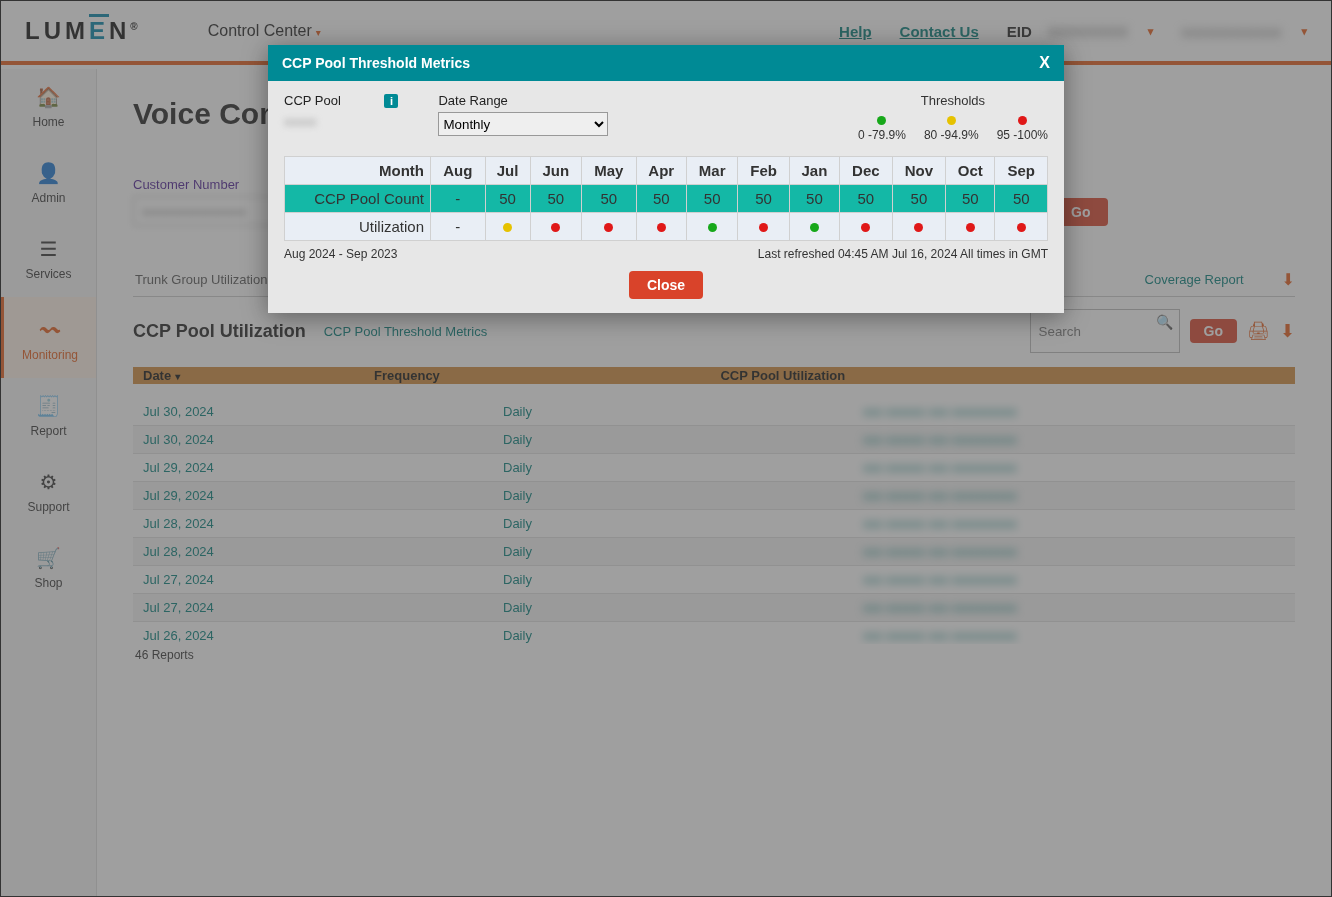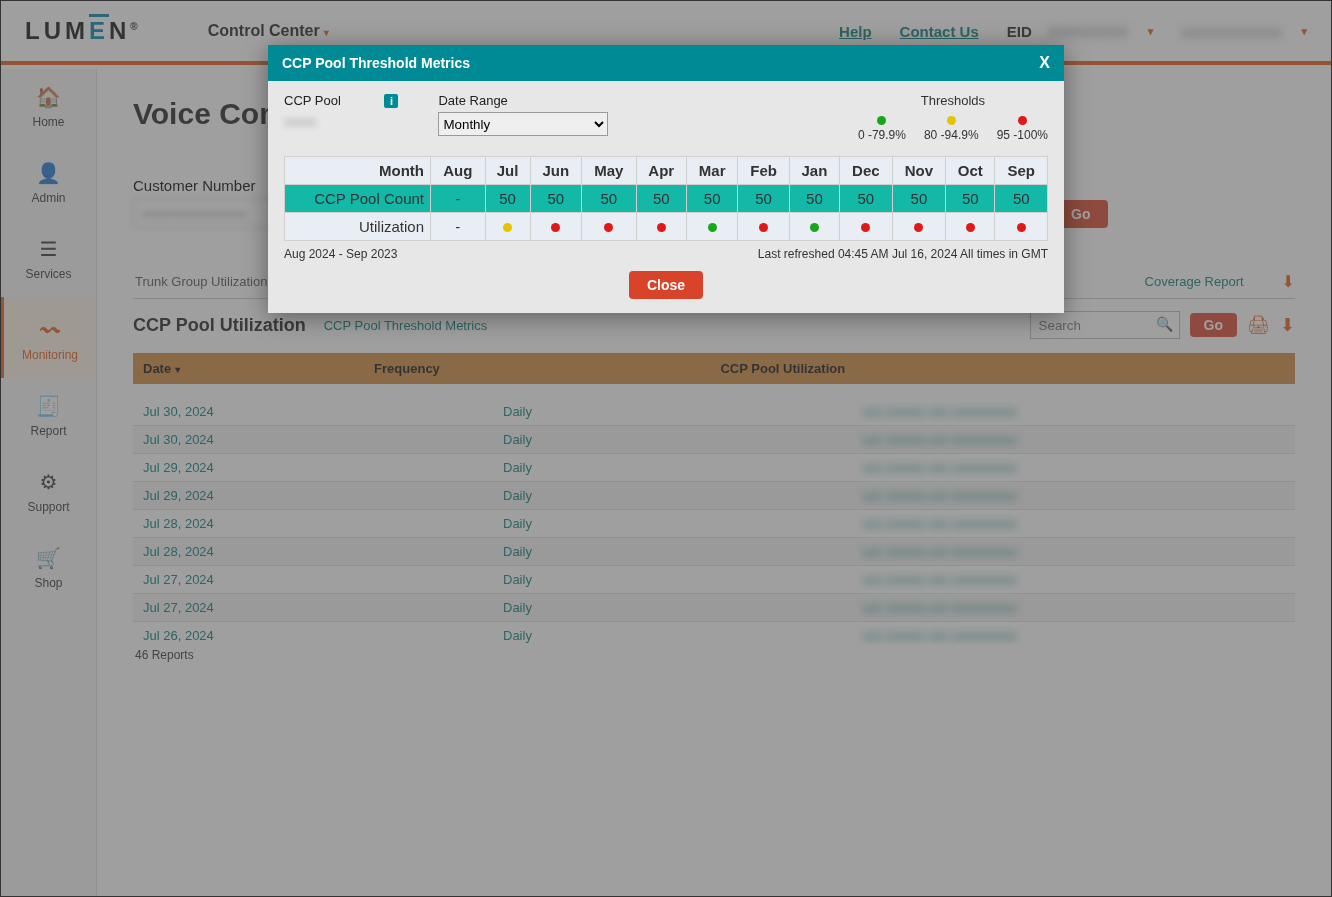--- a/index.html
+++ b/index.html
@@ -27,21 +27,21 @@
     font-family: "Arial Black", Arial, sans-serif;
     font-weight: 900;
     font-size: 24px;
     letter-spacing: 4px;
     color: #111;
   }
   .logo .bar { color: #0083a8; border-top: 3px solid #0083a8; padding-top:0; }
   .logo sup { font-size: 10px; vertical-align: super; letter-spacing:0;}
   .cc-dropdown {
     margin-left: 70px;
-    font-weight: bold;
+    font-weight: normal;
     font-size: 16px;
     color: #222;
     cursor: pointer;
   }
   .top-right { margin-left: auto; display: flex; align-items: center; gap: 28px; font-size: 15px; }
   .top-link { color: #007e7a; text-decoration: underline; font-weight: bold; cursor: pointer;}
   .eid { color: #222; font-weight: bold; display:flex; align-items:center; gap:16px;}
   .blurred { filter: blur(4px); color: #999; }
   .chev { font-size: 11px; color: #e65c1a; margin-left:4px;}
   
@@ -65,21 +65,21 @@
   
   .main {
     position: absolute;
     top: 68px; left: 96px; right: 0; bottom: 0;
     padding: 28px 36px;
     background: #fff;
     overflow: hidden;
   }
   h1.page-title { font-size: 30px; font-weight: bold; color: #222; margin-bottom: 18px;}
   .filter-row { display:flex; align-items:flex-end; gap: 30px; margin-top: 46px;}
-  .filter-group label { display:block; font-size:15px; color:#000000; margin-bottom:4px;}
+  .filter-group label { display:block; font-size:13px; color:#4c1d95; margin-bottom:4px;}
   .filter-group input, .filter-group select {
     height: 30px; border:1px solid #bbb; padding: 0 8px; font-size:13px; width: 260px; background:#fff;
   }
   .btn {
     background: #d9432a; color: #fff; border:none; border-radius:4px;
     padding: 6px 18px; font-size:14px; cursor:pointer; font-weight:bold;
   }
   .tabs {
     margin-top: 36px;
     display: flex; gap: 28px;
@@ -89,29 +89,29 @@
   }
   .tab { padding: 8px 2px; color:#555; cursor:pointer; }
   .tab.active { color: #e65c1a; border-bottom: 3px solid #e65c1a; font-weight: 500;}
   .tabs .spacer { flex: 1;}
   .coverage { color: #007e7a; cursor:pointer; }
   .dl-icon { color:#e65c1a; margin-left:10px; font-size:16px;}
   .section-hdr { display:flex; align-items:center; gap:18px; margin-top:12px; }
   .section-hdr h2 { font-size:18px; font-weight:bold; color:#222;}
   .section-hdr a { color:#007e7a; cursor:pointer; font-size:13px;}
   .search-row { margin-left:auto; display:flex; align-items:center; gap:10px; }
-  .search-row input { height:28px; width:150px; border:1px solid #bbb; padding:0 26px 0 8px;}
+  .search-row input { height:44px; width:150px; border:1px solid #bbb; padding:0 26px 0 8px;}
   .search-wrap{position:relative;}
   .search-wrap .mag{position:absolute;right:6px;top:5px;color:#888;font-size:14px;}
   .icon-btn{color:#e65c1a;font-size:18px;cursor:pointer;}
   table.data {
     width: 100%; margin-top: 14px; border-collapse: collapse; font-size:13px;
   }
   table.data thead th {
-    background: #d08a3a; color:#111; text-align:left; padding:8px 10px; font-weight:bold;
+    background: #d08a3a; color:#111; text-align:left; padding:1px 10px; font-weight:bold;
   }
   table.data tbody td {
     padding: 6px 10px; color:#007e7a; border-bottom:1px solid #e0e0e0; cursor:pointer;
   }
   table.data tbody tr:nth-child(even) td { background:#f3f3f3;}
   table.data tbody td.blurcell span { filter:blur(4px); }
   .tbl-wrap{height:260px; overflow-y:auto; position:relative;}
   .report-count{font-size:12px;color:#333;padding:4px 0 0 2px;}
   
   .overlay {

